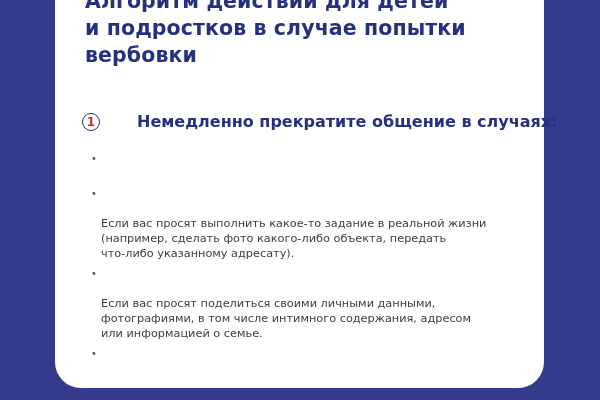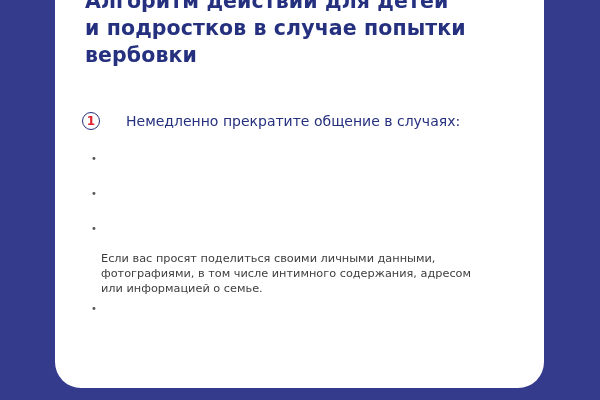--- a/index.html
+++ b/index.html
@@ -52,24 +52,24 @@
       align-items: center;
       justify-content: center;
       color: #e0202a;
       font-family: "DejaVu Sans", sans-serif;
       font-weight: bold;
       font-size: 12px;
       line-height: 1;
       box-sizing: content-box;
     }
     .section-title {
-      margin-left: 26px;
+      margin-left: 37px;
       font-family: "DejaVu Sans", sans-serif;
-      font-weight: normal;
-      font-size: 14px;
+      font-weight: bold;
+      font-size: 16px;
       color: #25307f;
       white-space: nowrap;
     }
     .list {
       position: absolute;
       left: 36px;
       top: 171px;
       width: 420px;
       margin: 0;
       padding: 0;
@@ -107,20 +107,23 @@
     </div>
     <div class="section-title">Немедленно прекратите общение в случаях:</div>
   </div>
 
   <ul class="list">
     <li>
       <span class="bullet">•</span>
     </li>
     <li>
       <span class="bullet">•</span>
+      <span>Если вас просят выполнить какое-то задание в реальной жизни
+(например, сделать фото какого-либо объекта, передать
+что-либо указанному адресату).</span>
     </li>
     <li>
       <span class="bullet">•</span>
       <span>Если вас просят поделиться своими личными данными,
 фотографиями, в том числе интимного содержания, адресом
 или информацией о семье.</span>
     </li>
     <li>
       <span class="bullet">•</span>
       

